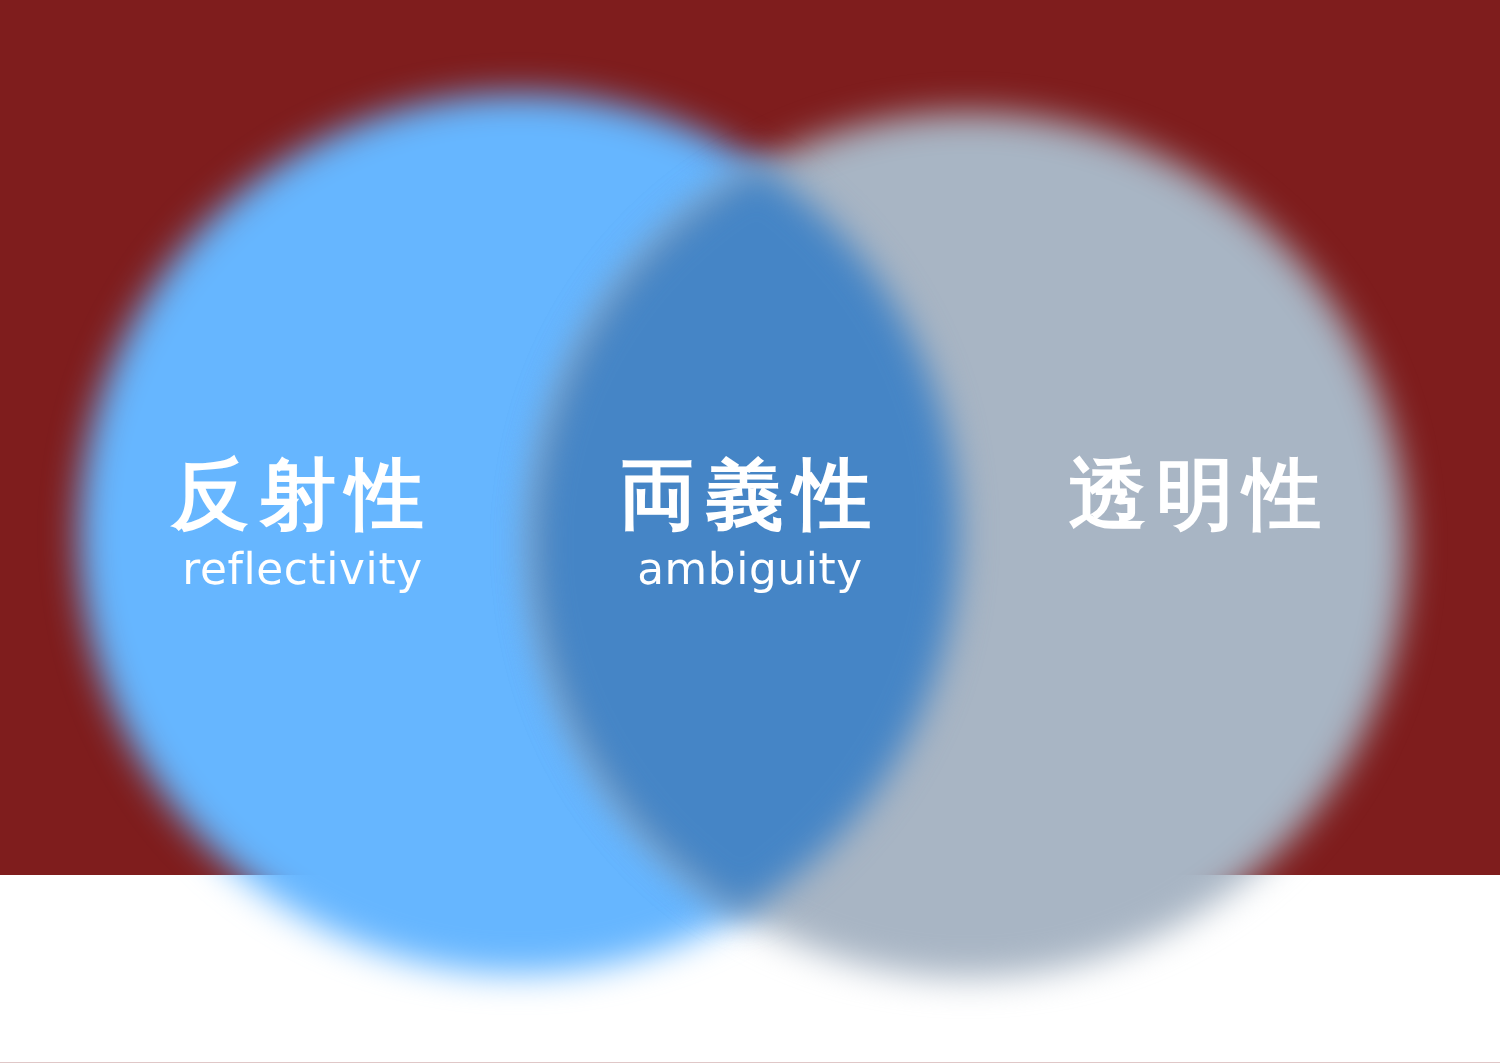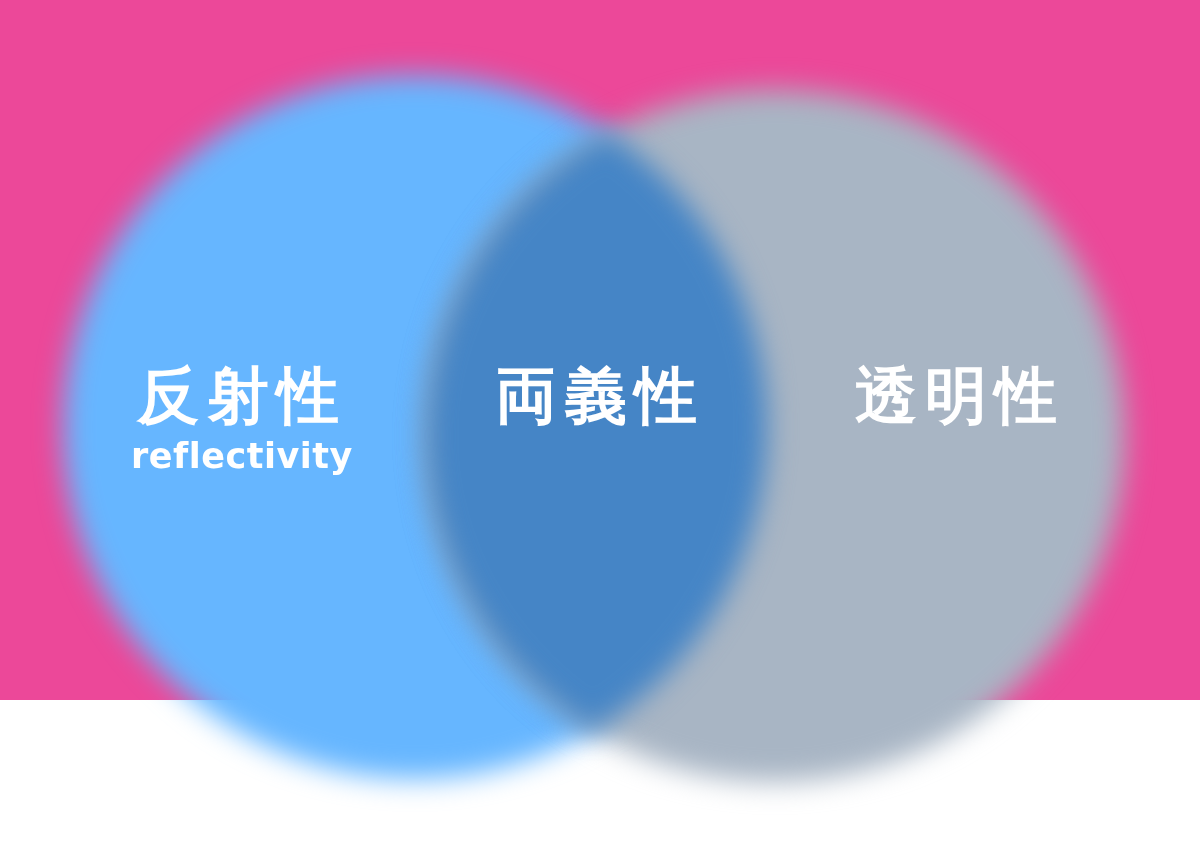--- a/index.html
+++ b/index.html
@@ -7,21 +7,21 @@
       padding: 0;
       width: 1200px;
       height: 850px;
       background: #ffffff;
       overflow: hidden;
     }
     .stage {
       position: relative;
       width: 1200px;
       height: 700px;
-      background: #ec4899;
+      background: #7f1d1d;
     }
     .circle {
       position: absolute;
       border-radius: 50%;
       filter: blur(14px);
     }
     .circle-left {
       left: 63px;
       top: 75px;
       width: 704px;
@@ -67,21 +67,21 @@
       font-family: "DejaVu Sans", sans-serif;
       font-size: 62px;
       font-weight: bold;
       letter-spacing: 8px;
       line-height: 72px;
     }
     .label .en {
       display: block;
       font-family: "DejaVu Sans", sans-serif;
       font-size: 35px;
-      font-weight: bold;
+      font-weight: normal;
       letter-spacing: 0.5px;
       line-height: 44px;
       margin-top: 2px;
     }
   </style>
 </head>
 <body>
 
 <div class="stage">
   <div class="circle circle-left"></div>
@@ -90,18 +90,19 @@
     <div class="overlap-inner"></div>
   </div>
 
   <div class="label" style="left:242px; top:360px;">
     <span class="jp">反射性</span>
     <span class="en">reflectivity</span>
   </div>
 
   <div class="label" style="left:600px; top:360px;">
     <span class="jp">両義性</span>
+    <span class="en">ambiguity</span>
   </div>
 
   <div class="label" style="left:960px; top:360px;text-align:center;">
     <span class="jp">透明性</span>
   </div>
 </div>
 
 </body></html>

